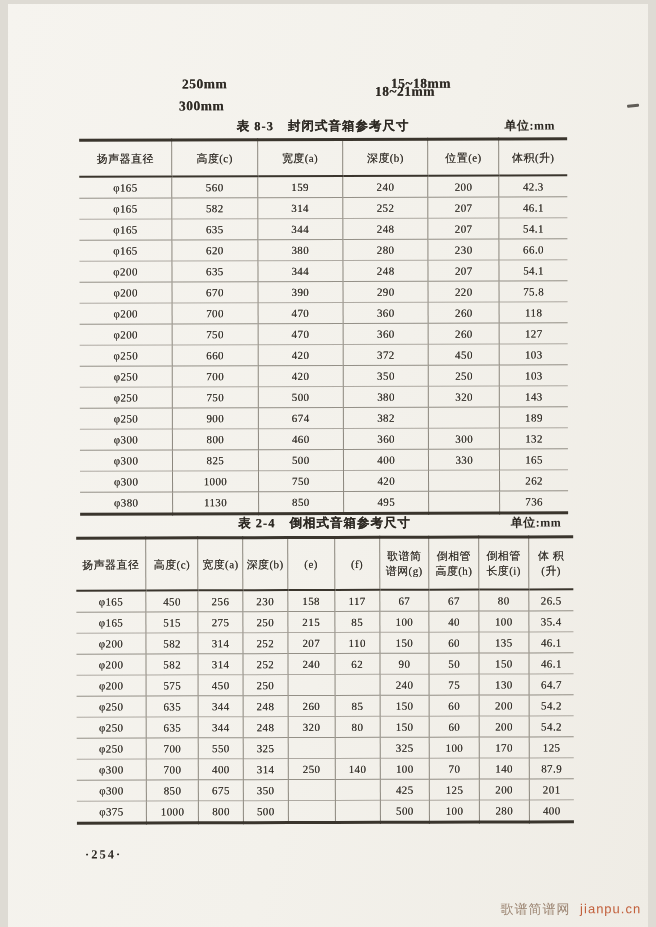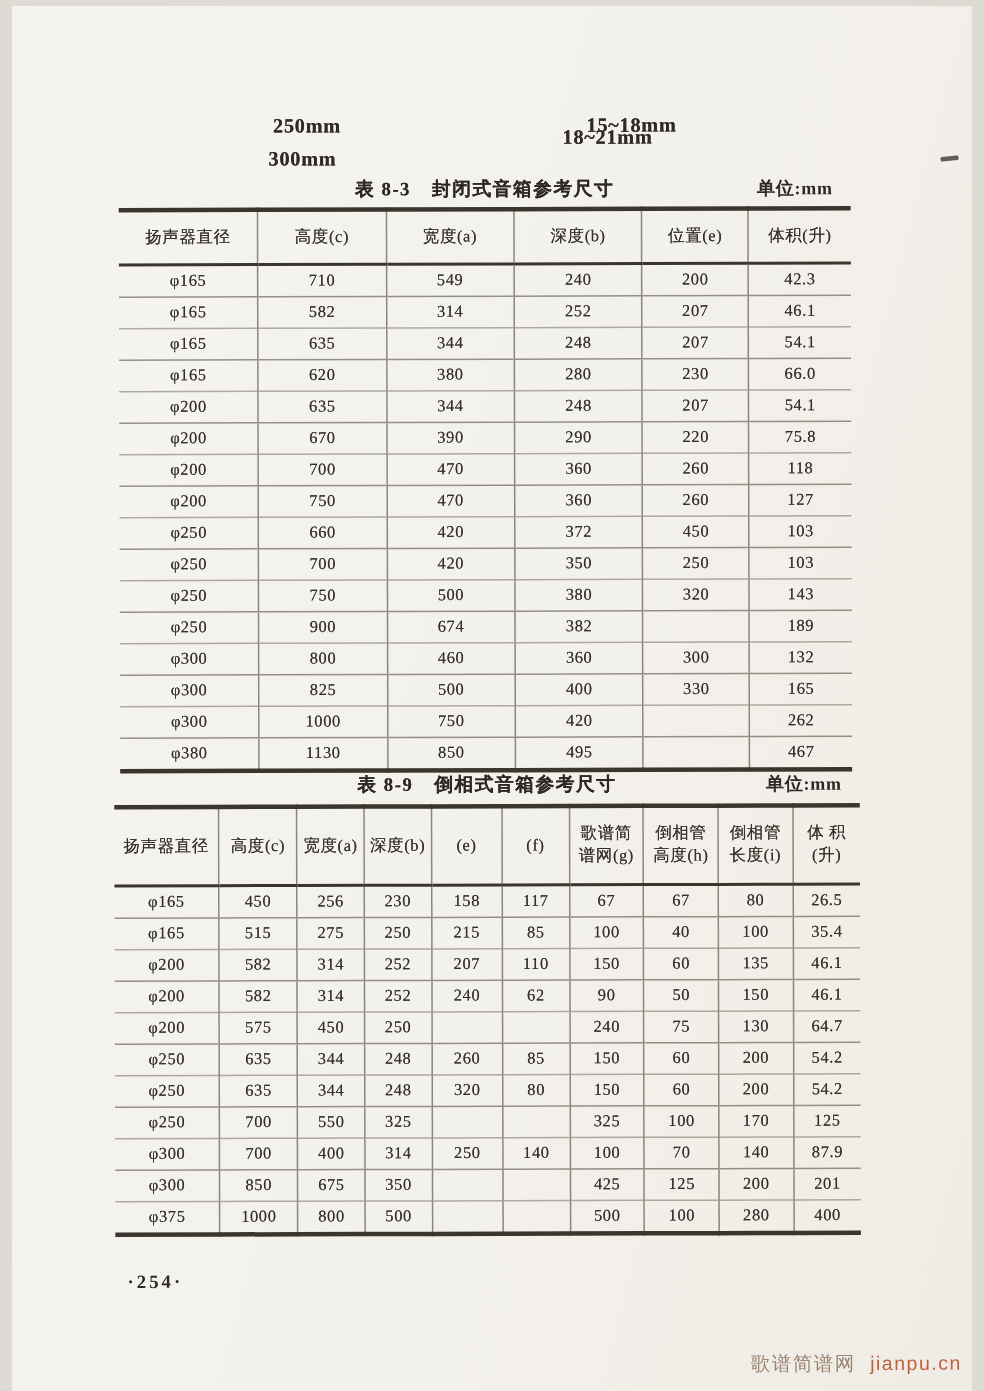--- a/index.html
+++ b/index.html
@@ -122,22 +122,22 @@
             <th>高度(c)</th>
             <th>宽度(a)</th>
             <th>深度(b)</th>
             <th>位置(e)</th>
             <th>体积(升)</th>
           </tr>
       </thead>
       <tbody>
           <tr>
             <td>φ165</td>
-            <td>710</td>
-            <td>549</td>
+            <td>560</td>
+            <td>159</td>
             <td>240</td>
             <td>200</td>
             <td>42.3</td>
           </tr>
           <tr>
             <td>φ165</td>
             <td>582</td>
             <td>314</td>
             <td>252</td>
             <td>207</td>
@@ -246,28 +246,28 @@
             <td>420</td>
             <td></td>
             <td>262</td>
           </tr>
           <tr>
             <td>φ380</td>
             <td>1130</td>
             <td>850</td>
             <td>495</td>
             <td></td>
-            <td>467</td>
+            <td>736</td>
           </tr>
         </tbody>
     </table>
 
     <div class="caption" style="left:68px;top:511px;width:497px;">
       <span class="title">
-        <span class="prefix">表 8-9</span><span>倒相式音箱参考尺寸</span>
+        <span class="prefix">表 2-4</span><span>倒相式音箱参考尺寸</span>
       </span>
       <span class="unit">单位:mm</span>
     </div>
 
     <table class="t2">
       <colgroup>
         <col style="width:14%">
           <col style="width:10.5%">
           <col style="width:9%">
           <col style="width:9%">

